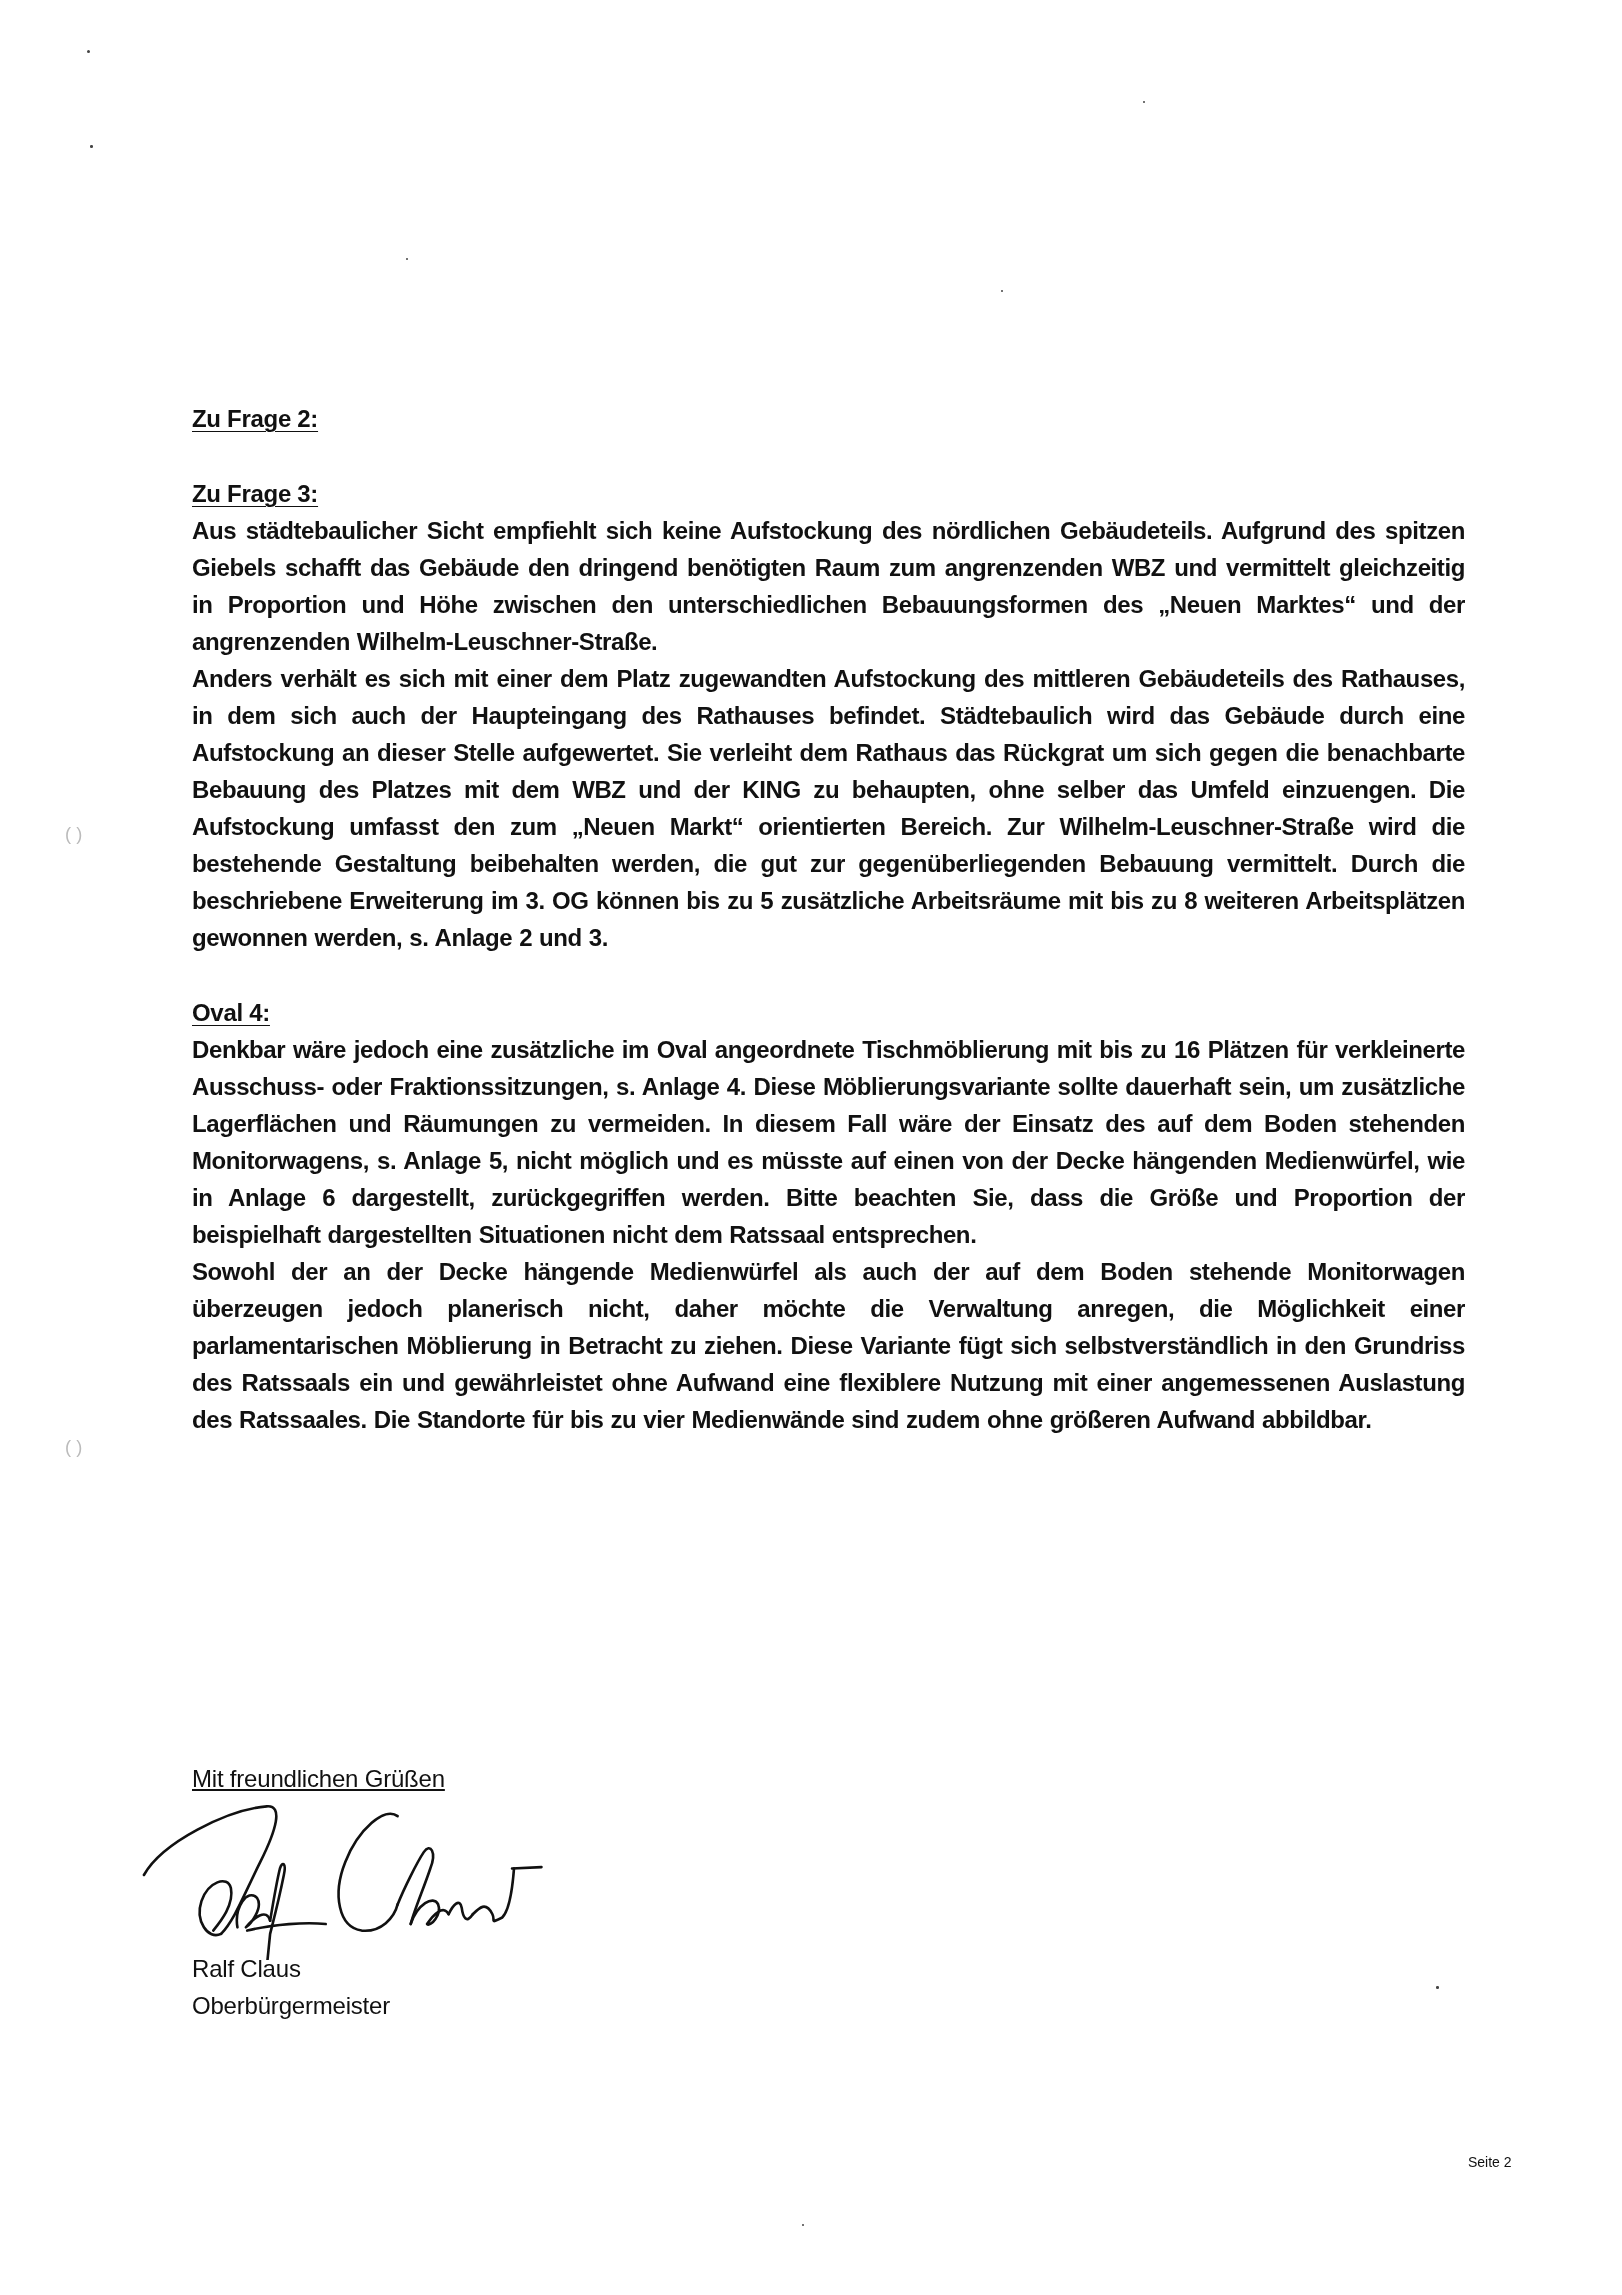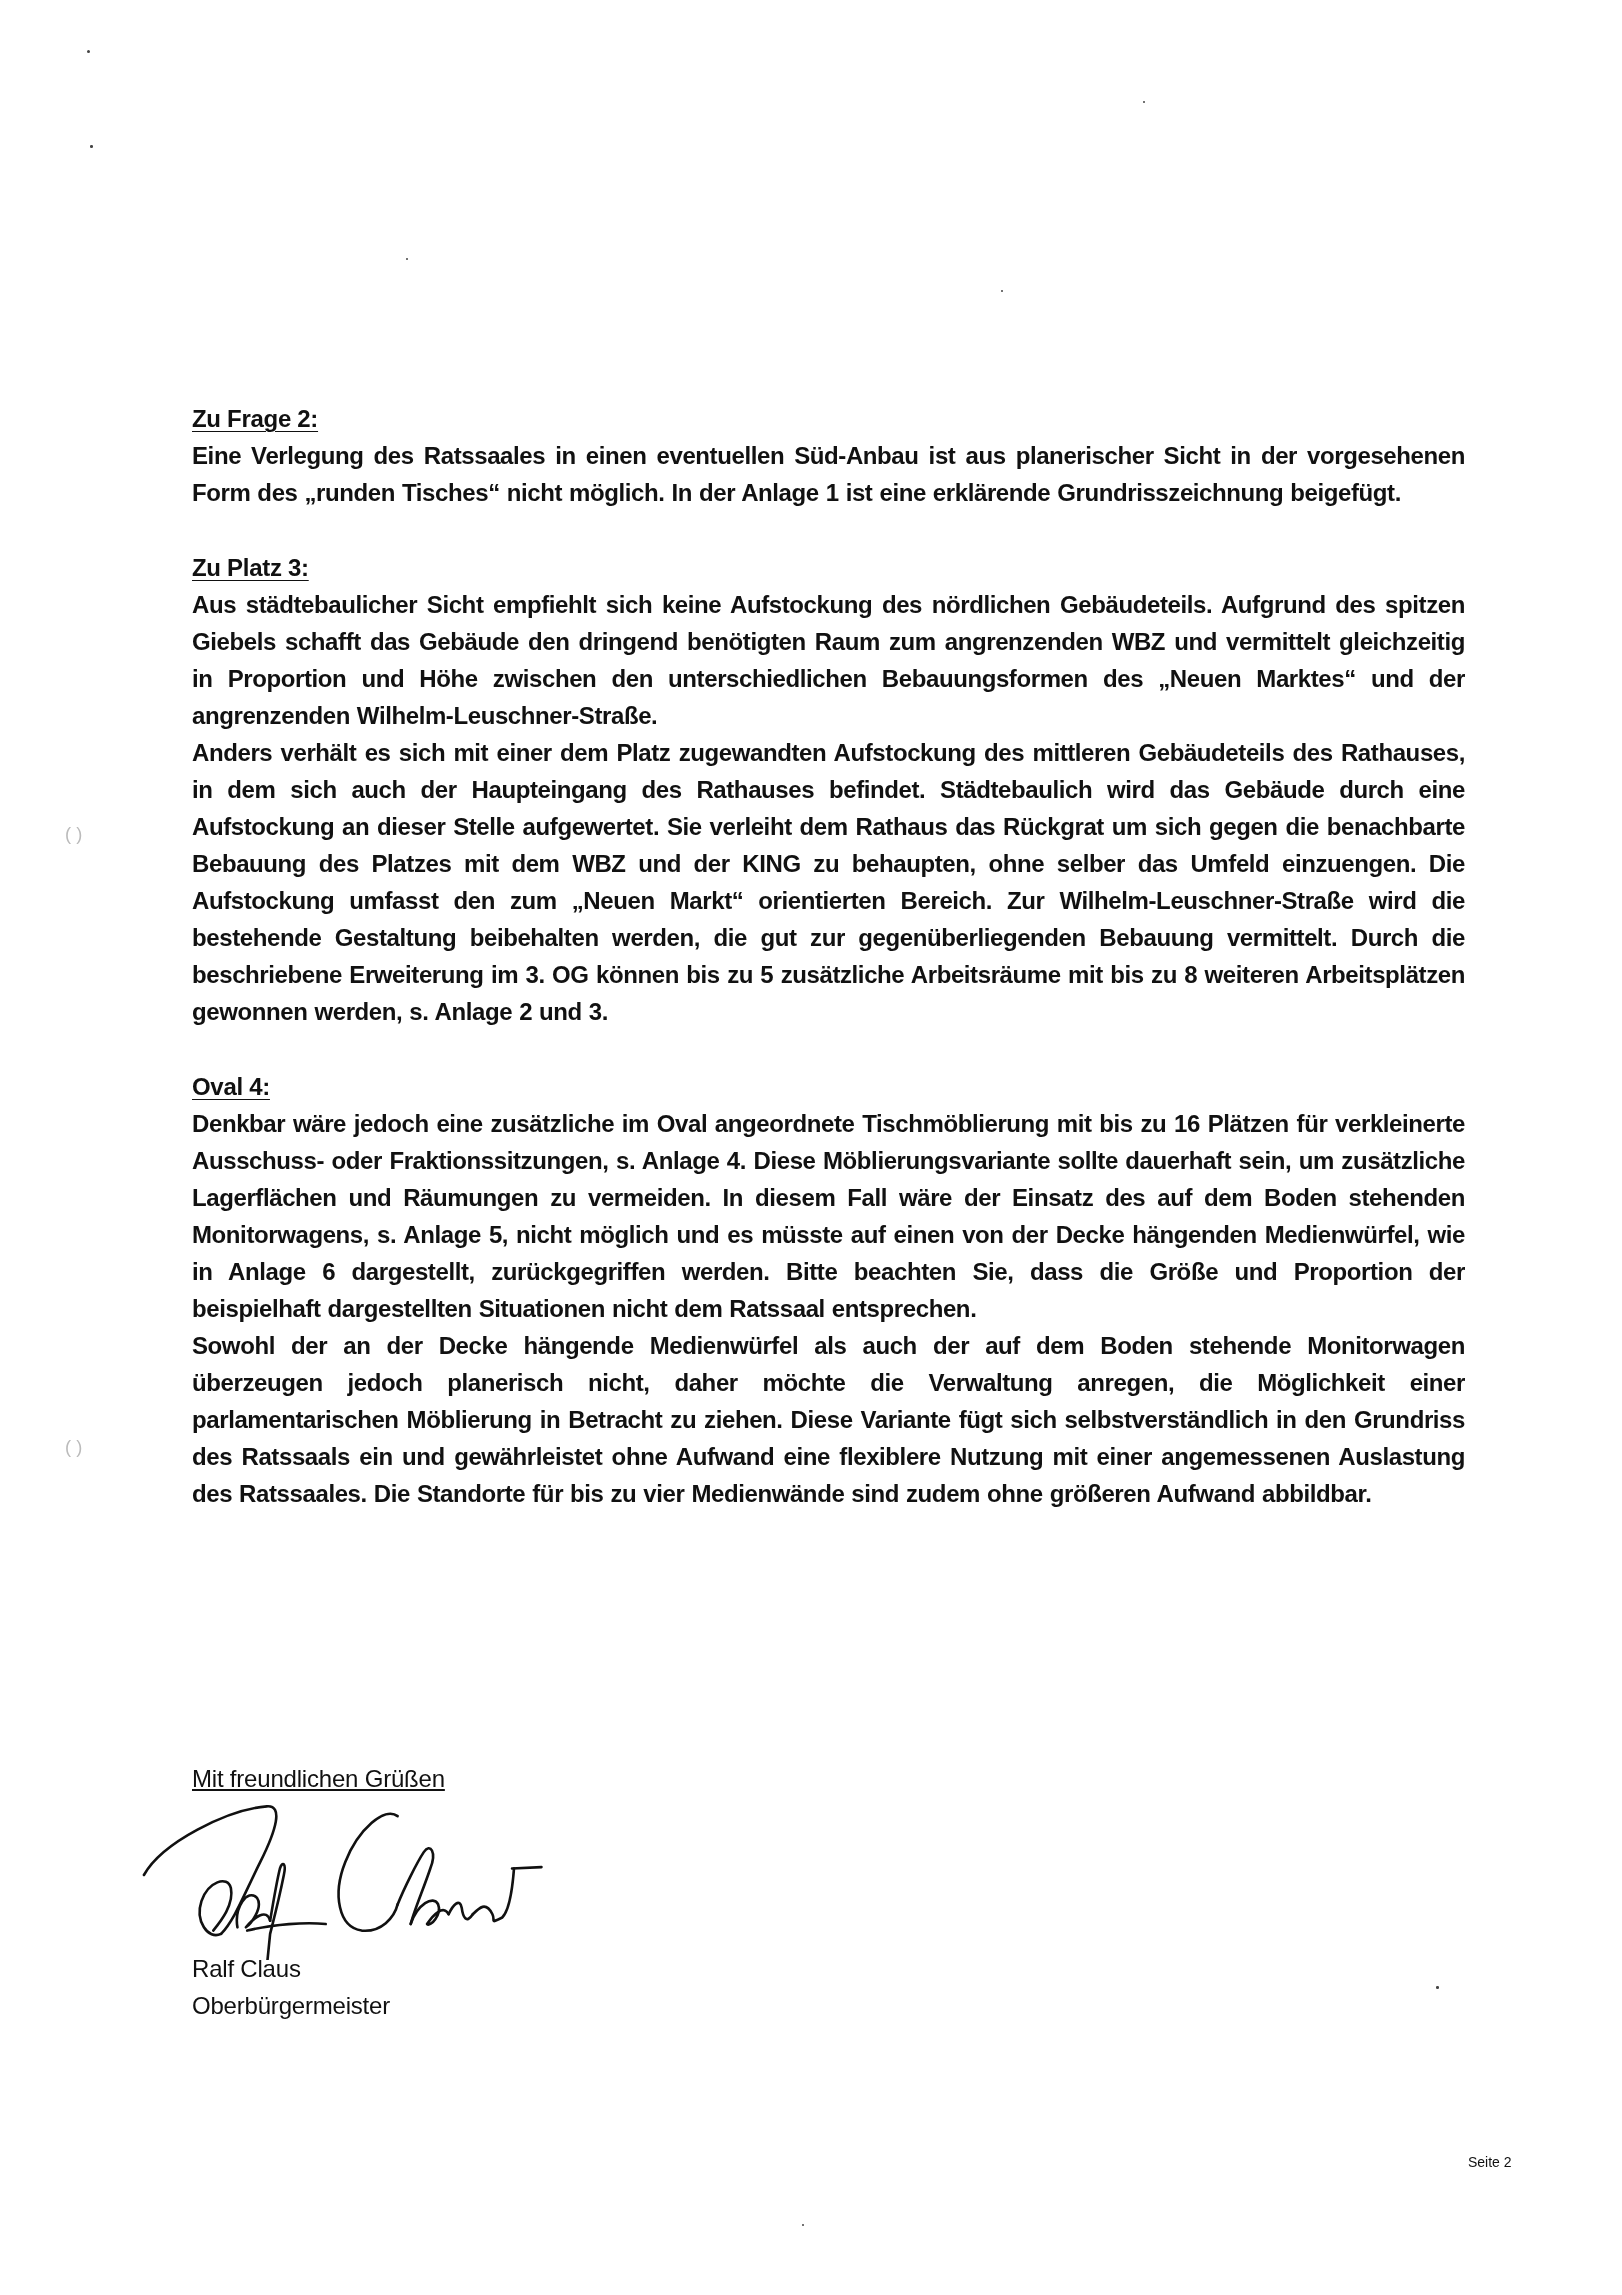--- a/index.html
+++ b/index.html
@@ -106,25 +106,24 @@
   <div class="speck" style="left:1143px; top:101px; width:2px; height:2px;"></div>
   <div class="speck" style="left:1001px; top:290px; width:2px; height:2px;"></div>
   <div class="speck" style="left:406px; top:258px; width:2px; height:2px;"></div>
   <div class="speck" style="left:1436px; top:1986px; width:2.6px; height:2.6px;"></div>
   <div class="speck" style="left:802px; top:2224px; width:2px; height:2px;"></div>
 
   <div class="content">
 
     <div class="section">
       <span class="heading">Zu Frage 2:</span>
-      <p class="para last-left">Eine Verlegung des Ratssaales in einen eventuellen Süd-Anbau ist aus planerischer Sicht in der vorgesehenen Form des „runden Tisches“ nicht möglich. In der Anlage 1 ist eine erklärende Grundrisszeichnung beigefügt.</p>
     </div>
 
     <div class="section">
-      <span class="heading">Zu Platz 3:</span>
+      <span class="heading">Zu Frage 3:</span>
       <p class="para last-left">Aus städtebaulicher Sicht empfiehlt sich keine Aufstockung des nördlichen Gebäudeteils. Aufgrund des spitzen Giebels schafft das Gebäude den dringend benötigten Raum zum angrenzenden WBZ und vermittelt gleichzeitig in Proportion und Höhe zwischen den unterschiedlichen Bebauungsformen des „Neuen Marktes“ und der angrenzenden Wilhelm-Leuschner-Straße.</p>
       <p class="para last-left">Anders verhält es sich mit einer dem Platz zugewandten Aufstockung des mittleren Gebäudeteils des Rathauses, in dem sich auch der Haupteingang des Rathauses befindet. Städtebaulich wird das Gebäude durch eine Aufstockung an dieser Stelle aufgewertet. Sie verleiht dem Rathaus das Rückgrat um sich gegen die benachbarte Bebauung des Platzes mit dem WBZ und der KING zu behaupten, ohne selber das Umfeld einzuengen. Die Aufstockung umfasst den zum „Neuen Markt“ orientierten Bereich.  Zur Wilhelm-Leuschner-Straße wird die bestehende Gestaltung beibehalten werden, die gut zur gegenüberliegenden Bebauung vermittelt.  Durch die beschriebene Erweiterung im 3. OG können bis zu 5 zusätzliche Arbeitsräume mit bis zu 8 weiteren Arbeitsplätzen gewonnen werden, s. Anlage 2 und 3.</p>
     </div>
 
     <div class="section">
       <span class="heading">Oval 4:</span>
       <p class="para last-left">Denkbar wäre jedoch eine zusätzliche im Oval angeordnete Tischmöblierung mit bis zu 16 Plätzen für verkleinerte Ausschuss- oder Fraktionssitzungen, s. Anlage 4. Diese Möblierungsvariante sollte dauerhaft sein, um zusätzliche Lagerflächen und Räumungen zu vermeiden. In diesem Fall wäre der Einsatz des auf dem Boden stehenden Monitorwagens, s. Anlage 5, nicht möglich und es müsste auf einen von der Decke hängenden Medienwürfel, wie in Anlage 6 dargestellt, zurückgegriffen werden. Bitte beachten Sie, dass die Größe und Proportion der beispielhaft dargestellten Situationen nicht dem Ratssaal entsprechen.</p>
       <p class="para last-left"> Sowohl der an der Decke hängende Medienwürfel als auch der auf dem Boden stehende Monitorwagen überzeugen jedoch planerisch nicht, daher möchte die Verwaltung anregen, die Möglichkeit einer parlamentarischen Möblierung in Betracht zu ziehen. Diese Variante fügt sich selbstverständlich in den Grundriss des Ratssaals ein und gewährleistet ohne Aufwand eine flexiblere Nutzung mit einer angemessenen Auslastung des Ratssaales. Die Standorte für bis zu vier Medienwände sind zudem ohne größeren Aufwand abbildbar.</p>
     </div>
   </div>

